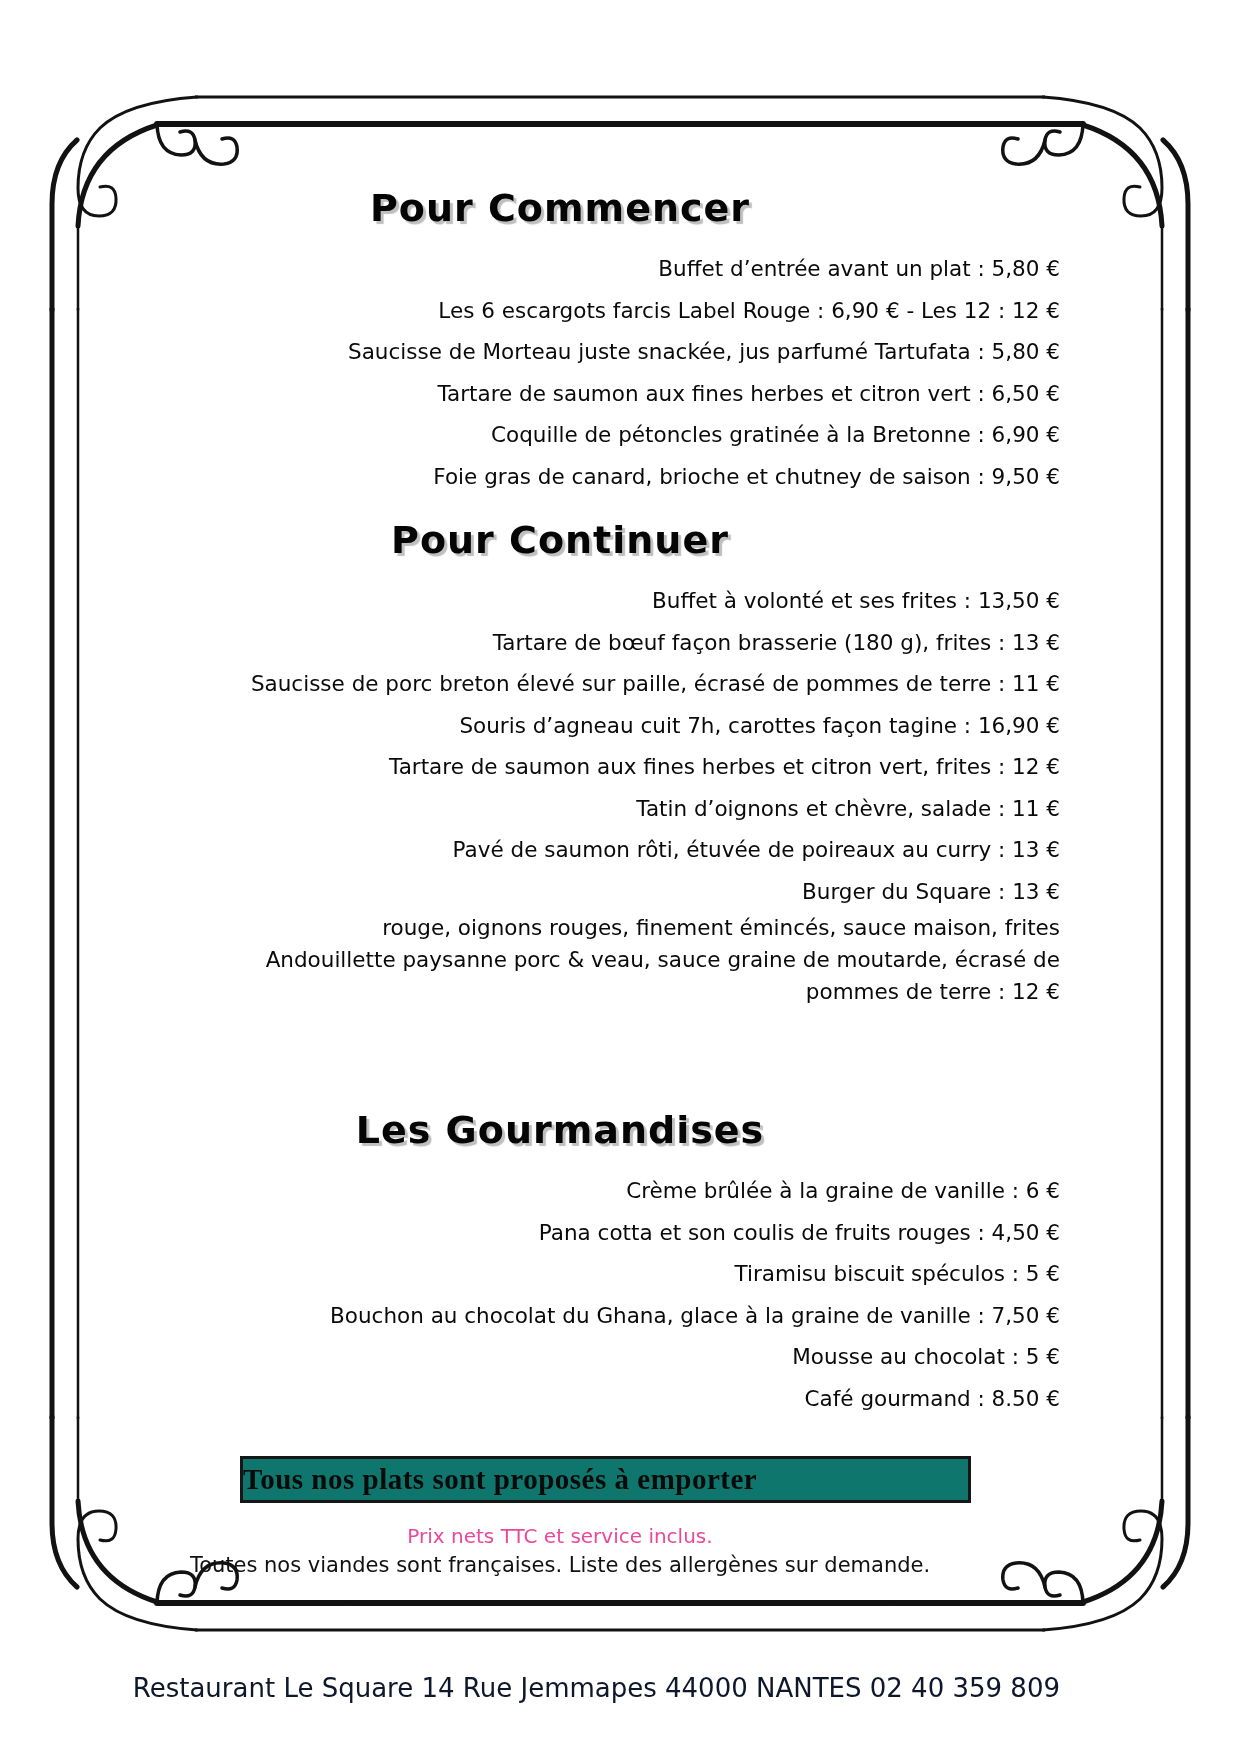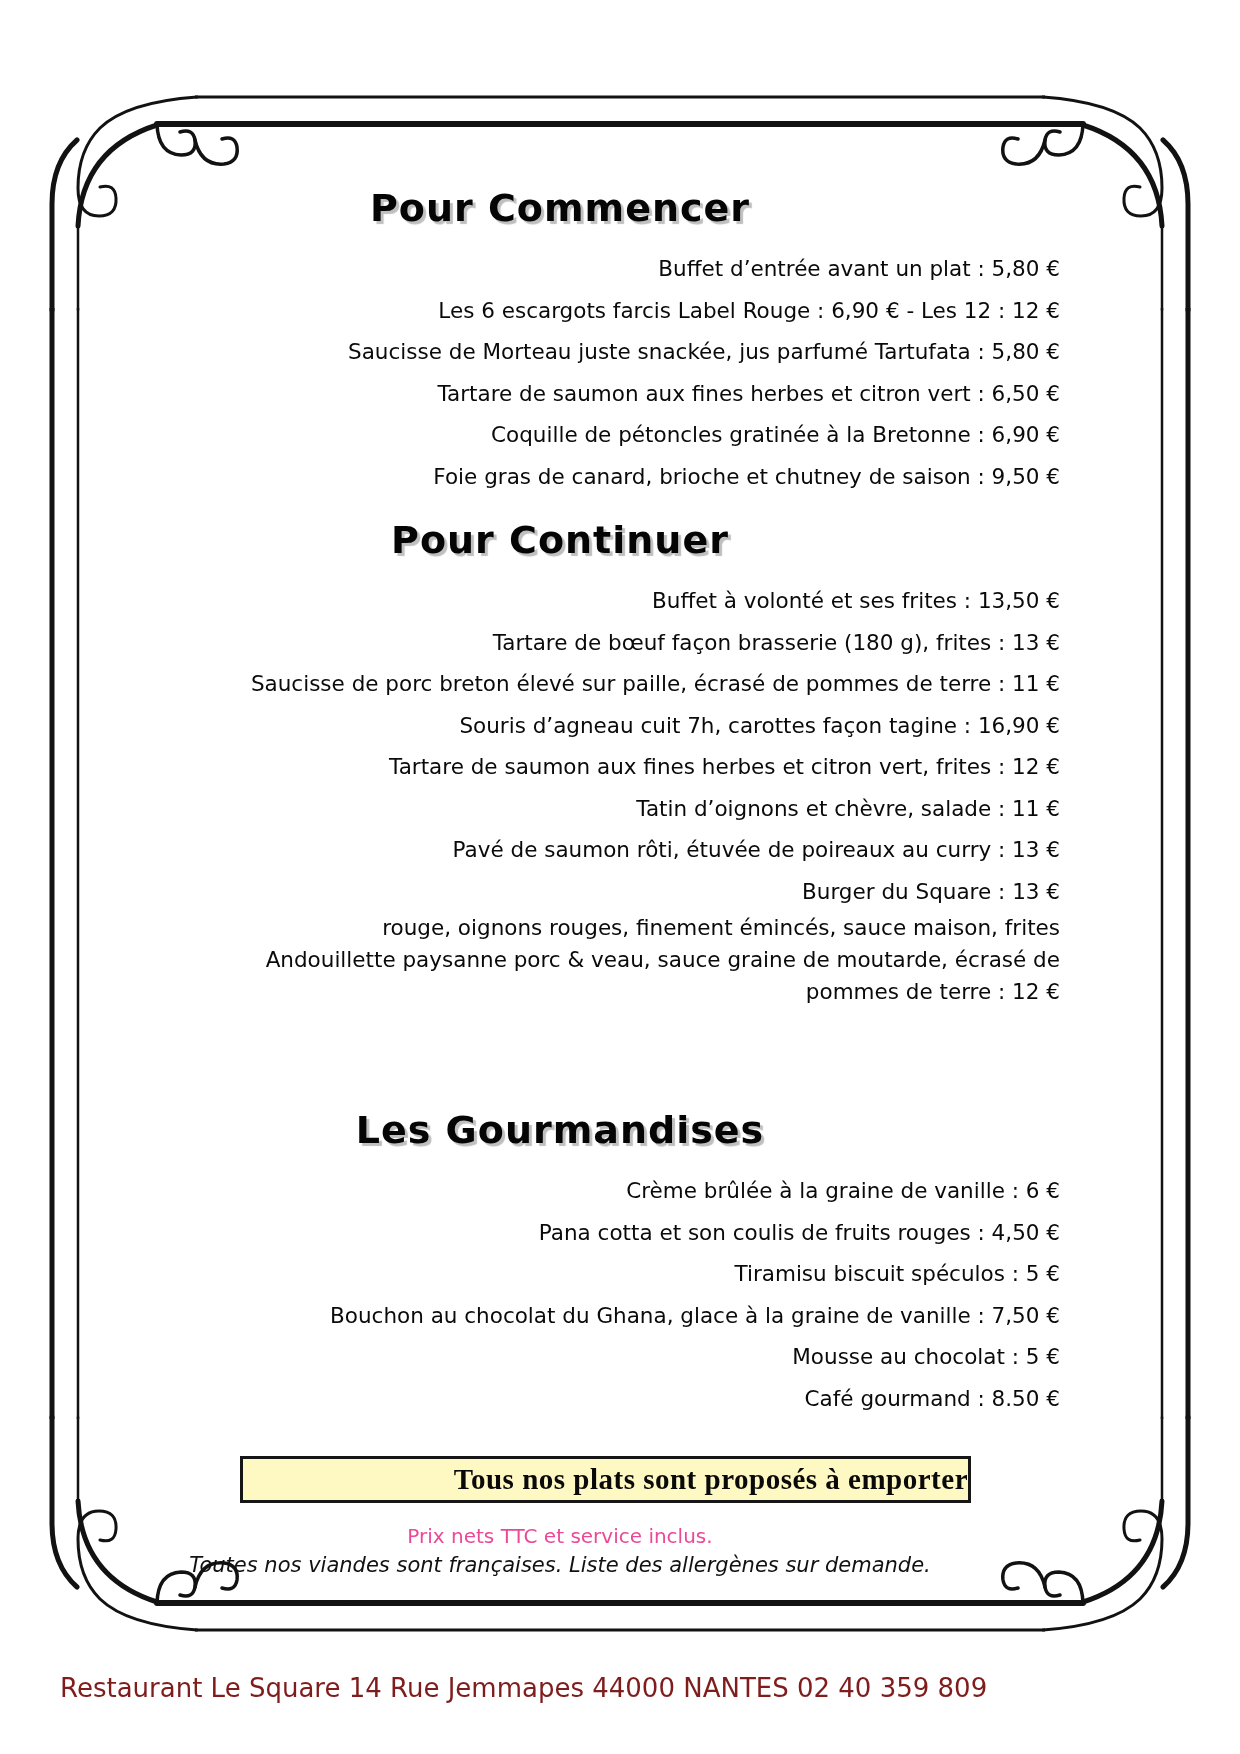--- a/index.html
+++ b/index.html
@@ -15,33 +15,33 @@
   #section-desserts  { top:1108px; }
   .section-title {
     font-size:38px; font-weight:bold; letter-spacing:1px; line-height:44px;
     color:#050505; text-shadow:3px 3px 1px #bfbfbf;
   }
   .items { margin-top:18px;text-align:right; }
   .item  { font-size:21.5px; line-height:41.5px; white-space:nowrap; color:#0a0a0a; }
   .desc  { font-size:21.5px; line-height:32px;   white-space:nowrap; color:#0a0a0a; }
   .banner {
     position:absolute; left:240px; top:1456px; width:731px; height:47px;
-    background:#fef9c3; border:3px solid #161616;
-    display:flex; align-items:center; justify-content:flex-end;
+    background:#0f766e; border:3px solid #161616;
+    display:flex; align-items:center; justify-content:flex-start;
   }
   .banner-text {
     font-family:"Liberation Serif", serif; font-weight:bold; font-size:29px;
     letter-spacing:0.5px; color:#0a0a0a;
   }
   .notes { position:absolute; left:60px; top:1521px; width:1000px; text-align:center; }
   .note-1 { font-size:20px; line-height:30px; color:#ec4899; }
-  .note-2 { font-size:21px; line-height:29px; color:#111;font-style:italic; }
+  .note-2 { font-size:21px; line-height:29px; color:#111; }
   .footer-line {
-    position:absolute; left:60px; top:1672px; width:1000px; text-align:left;
-    font-size:26px; line-height:32px; color:#7f1d1d;
+    position:absolute; left:60px; top:1672px; width:1000px; text-align:right;
+    font-size:26px; line-height:32px; color:#0f172a;
   }
 </style>
 </head>
 <body>
 
 <svg class="frame" viewBox="0 0 1240 1754" xmlns="http://www.w3.org/2000/svg">
   <defs>
     <g id="corner" stroke="#121212" fill="none" stroke-linecap="round">
       <path stroke-width="5" d="M 7 218 L 7 112 Q 7 70 32 48"></path>
       <path stroke-width="2.5" d="M 33 218 L 33 132"></path>

